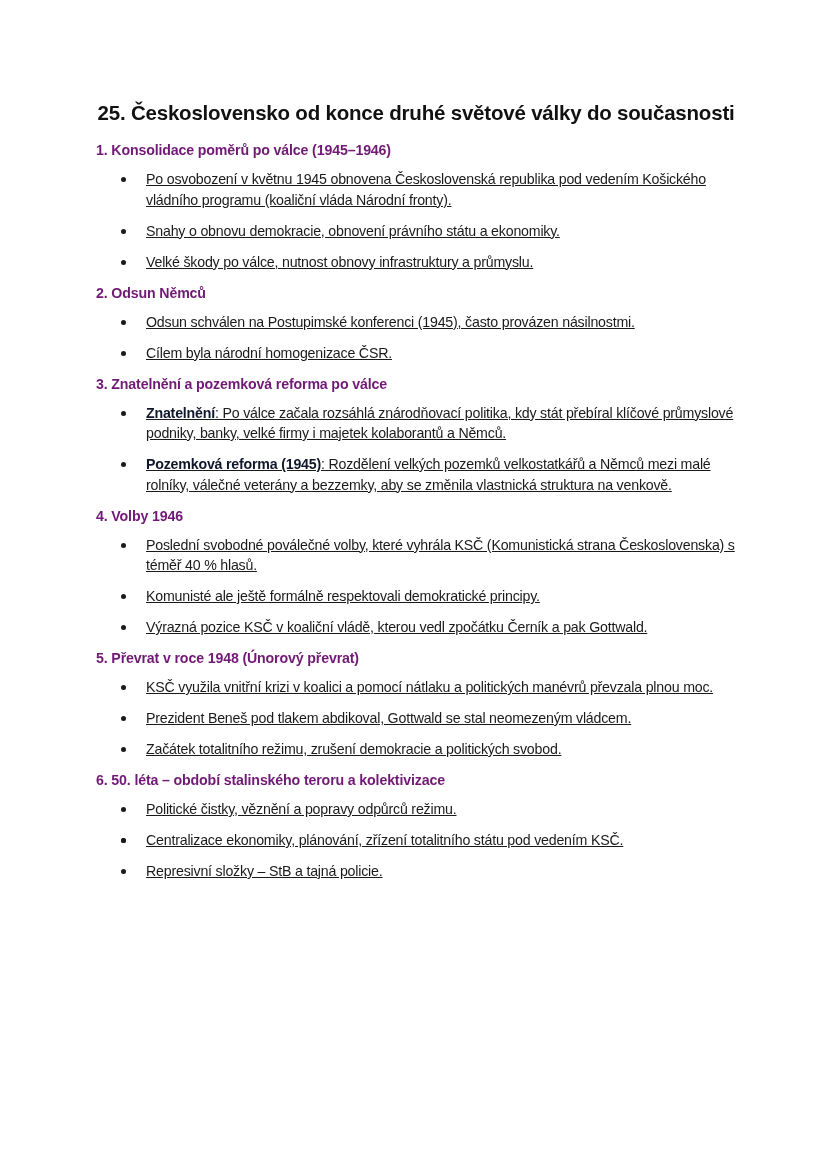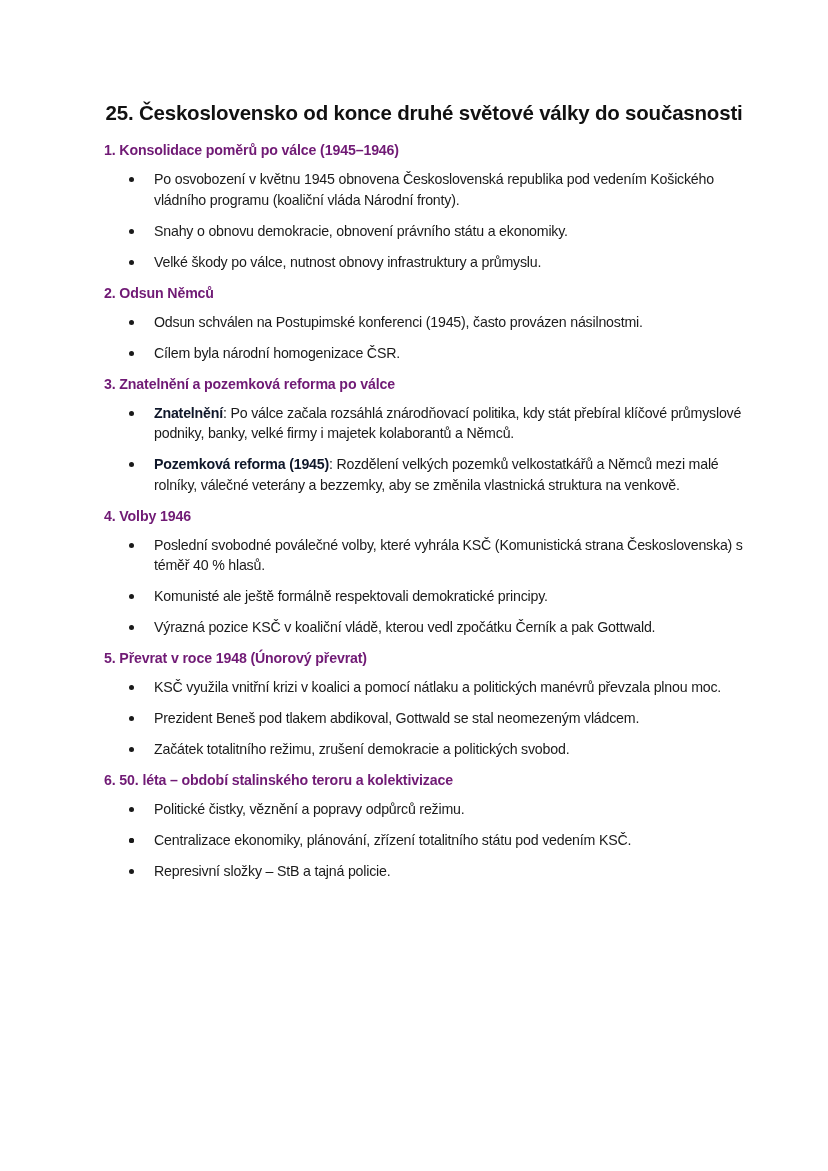--- a/index.html
+++ b/index.html
@@ -10,21 +10,21 @@
     body {
       width: 828px;
       height: 1171px;
       position: relative;
       overflow: hidden;
       font-family: "Liberation Sans", sans-serif;
       color: #1a1a1a;
     }
     .page {
       position: absolute;
-      left: 104px;
+      left: 96px;
       top: 97px;
       width: 640px;
     }
     .title {
       font-family: "Liberation Sans", sans-serif;
       font-weight: bold;
       font-size: 20.5px;
       line-height: 31px;
       text-align: center;
       margin: 0 0 12px 0;
@@ -36,20 +36,21 @@
       font-size: 14.2px;
       line-height: 20px;
       margin: 0 0 9px 0;
       color: #701a75;
       letter-spacing: -0.15px;
     }
     ul.bullets {
       list-style: none;
       margin: 0 0 8px 0;
       padding: 0;
+      text-decoration: underline;
     }
     ul.bullets li {
       position: relative;
       padding-left: 50px;
       font-size: 14.2px;
       line-height: 20.5px;
       margin: 0 0 10.5px 0;
       letter-spacing: -0.2px;
       color: #1a1a1a;
     }

